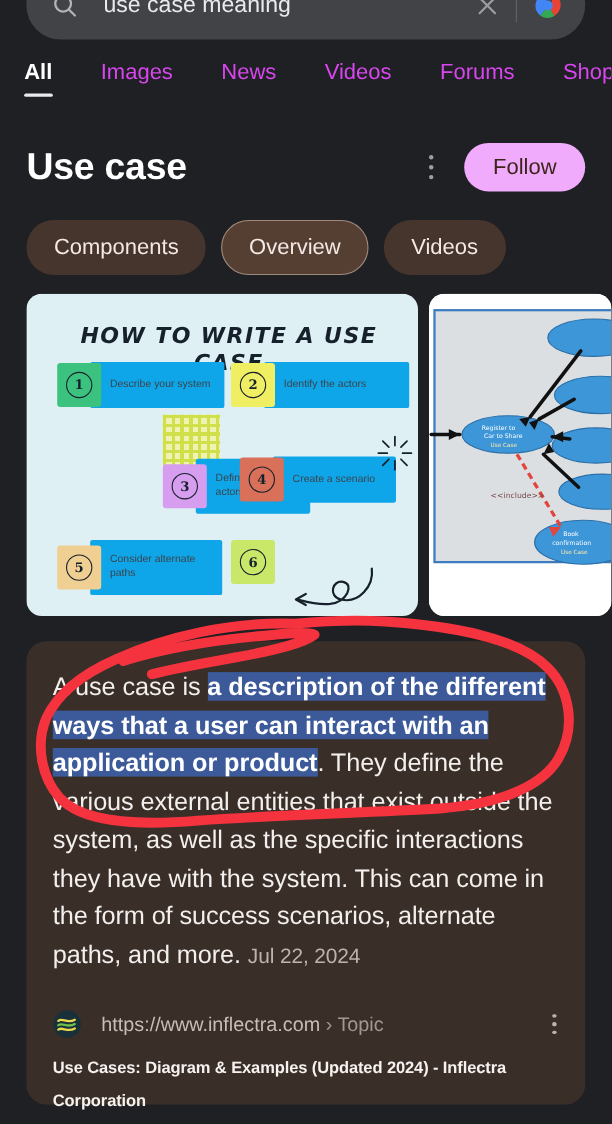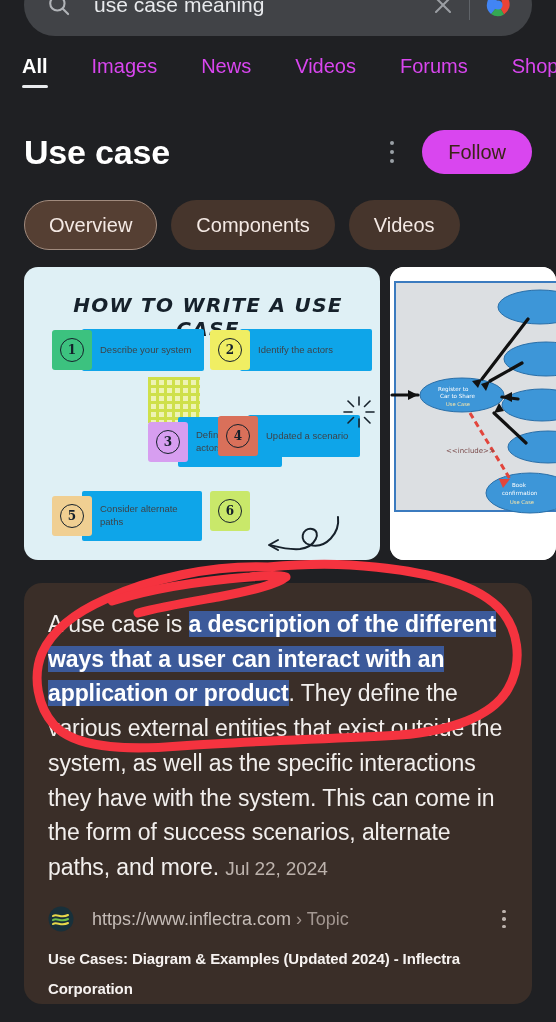--- a/index.html
+++ b/index.html
@@ -52,21 +52,21 @@
     color: #ffffff; font-size: 34px; font-weight: bold;
     letter-spacing: -0.2px; flex: 1 1 auto;
   }
   .kebab {
     width: 24px; height: 30px; flex: 0 0 24px;
     display: flex; flex-direction: column; align-items: center;
     justify-content: center; gap: 5px; margin-right: 18px;
   }
   .kebab i { display: block; width: 4px; height: 4px; border-radius: 50%; background: #9aa0a6; }
   .follow-btn {
-    flex: 0 0 auto; background: #d946ef; color: #3b2418;
+    flex: 0 0 auto; background: #f0abfc; color: #3b2418;
     border: none; border-radius: 22px; height: 44px; padding: 0 26px;
     font-size: 20px; font-family: "Liberation Sans", sans-serif;
   }
 
   
   .chips {
     position: absolute; left: 24px; top: 200px;
     display: flex; gap: 14px; align-items: center;
   }
   .chip {
@@ -129,21 +129,21 @@
     position: absolute; left: 24px; top: 583px; width: 508px; height: 421px;
     background: #3a2e28; border-radius: 18px; padding: 24px 24px 0 24px;
   }
   .answer-text {
     color: #f2efed; font-size: 23px; line-height: 34.7px;
     letter-spacing: -0.1px;
   }
   .answer-text .hl { background: #3c5a9a; color: #ffffff; font-weight: bold; }
   .answer-date { color: #bdb3ad; font-size: 19px; }
 
-  .source { position: absolute; left: 24px; top: 323px; right: 18px; }
+  .source { position: absolute; left: 24px; top: 335px; right: 18px; }
   .source-row1 { display: flex; align-items: center; }
   .favicon { width: 26px; height: 26px; flex: 0 0 26px; border-radius: 50%; }
   .source-url { margin-left: 18px; color: #c6bdb8; font-size: 18px; flex: 1 1 auto;
     white-space: nowrap; overflow: hidden; }
   .source-url .crumb { color: #a39791; }
   .kebab2 { width: 20px; height: 26px; flex: 0 0 20px;
     display: flex; flex-direction: column; align-items: center;
     justify-content: center; gap: 4px; }
   .kebab2 i { width: 3.5px; height: 3.5px; border-radius: 50%; background: #bdb3ad; display: block; }
   .source-title {
@@ -199,25 +199,25 @@
     <div class="page-title">Use case</div>
     <div class="kebab">
         <i></i>
         <i></i>
         <i></i>
       </div>
     <button class="follow-btn">Follow</button>
   </div>
 
   <div class="chips">
+    <div class="chip">
+        <span>Components</span>
+      </div>
     <div class="chip selected">
         <span>Overview</span>
-      </div>
-    <div class="chip">
-        <span>Components</span>
       </div>
     <div class="chip">
         <span>Videos</span>
       </div>
   </div>
 
   <div class="carousel">
 
     <div class="imgcard one">
       <div class="info-title">HOW TO WRITE A USE CASE</div>
@@ -242,21 +242,21 @@
         <div class="bx" style="background:#d79ef0;">
             <span>3</span>
           </div>
         <div class="lbl" style="width:104px;">Define your actors' goals</div>
       </div>
 
       <div class="step" style="left:194px;top:148px;">
         <div class="bx" style="background:#d9705a;">
             <span>4</span>
           </div>
-        <div class="lbl" style="width:112px;">Updated a scenario</div>
+        <div class="lbl" style="width:112px;">Create a scenario</div>
       </div>
 
       <span class="sparkle">
         <svg viewBox="0 0 34 34" width="34" height="34">
           <g stroke="#16212b" stroke-width="1.6" stroke-linecap="round">
             <line x1="17" y1="2" x2="17" y2="10"></line>
               <line x1="17" y1="24" x2="17" y2="32"></line>
             <line x1="2" y1="17" x2="10" y2="17"></line>
               <line x1="24" y1="17" x2="32" y2="17"></line>
             <line x1="6" y1="6" x2="11.5" y2="11.5"></line>

